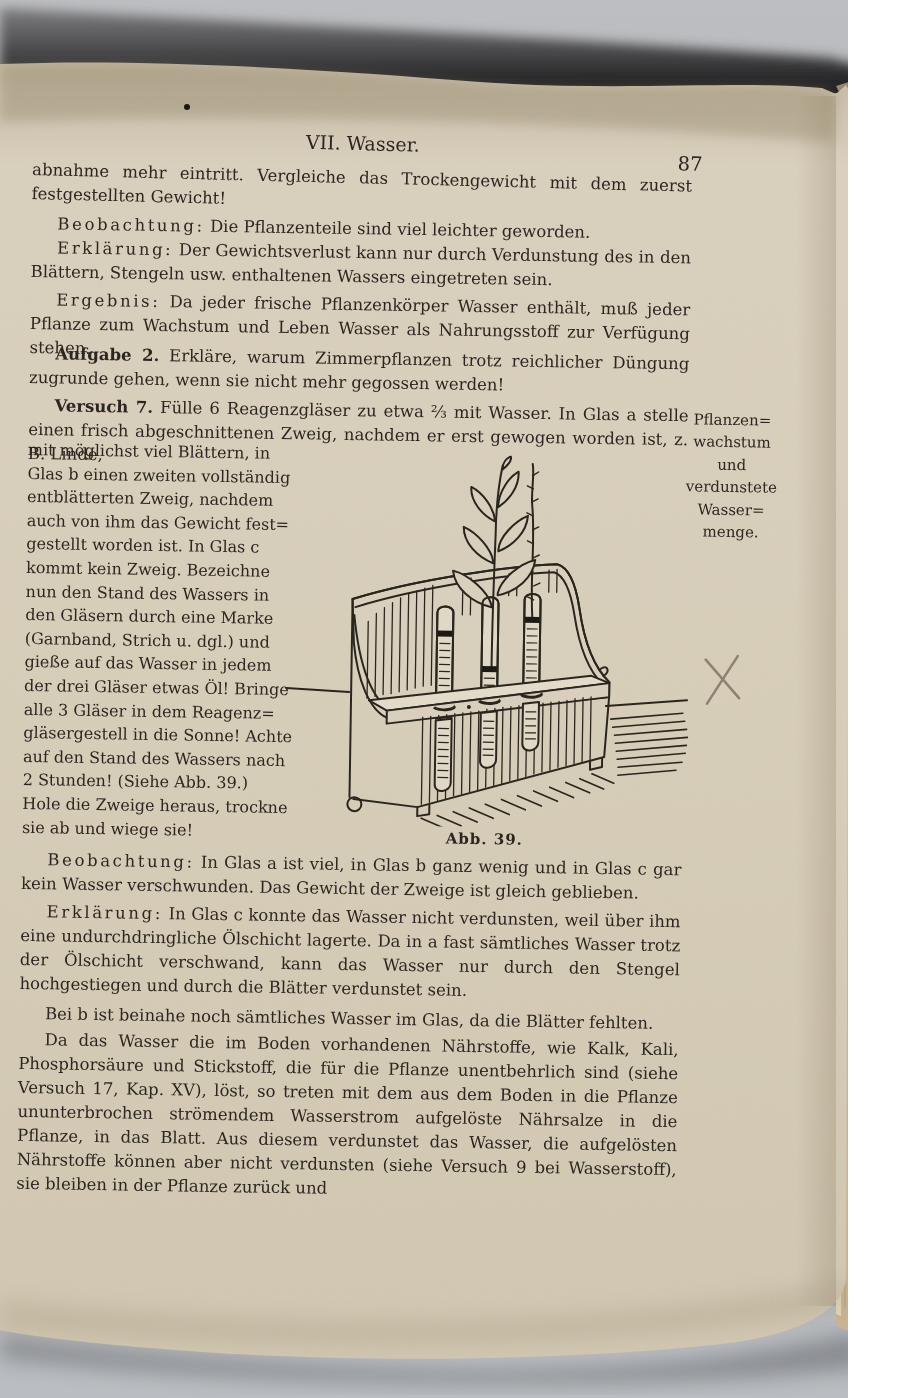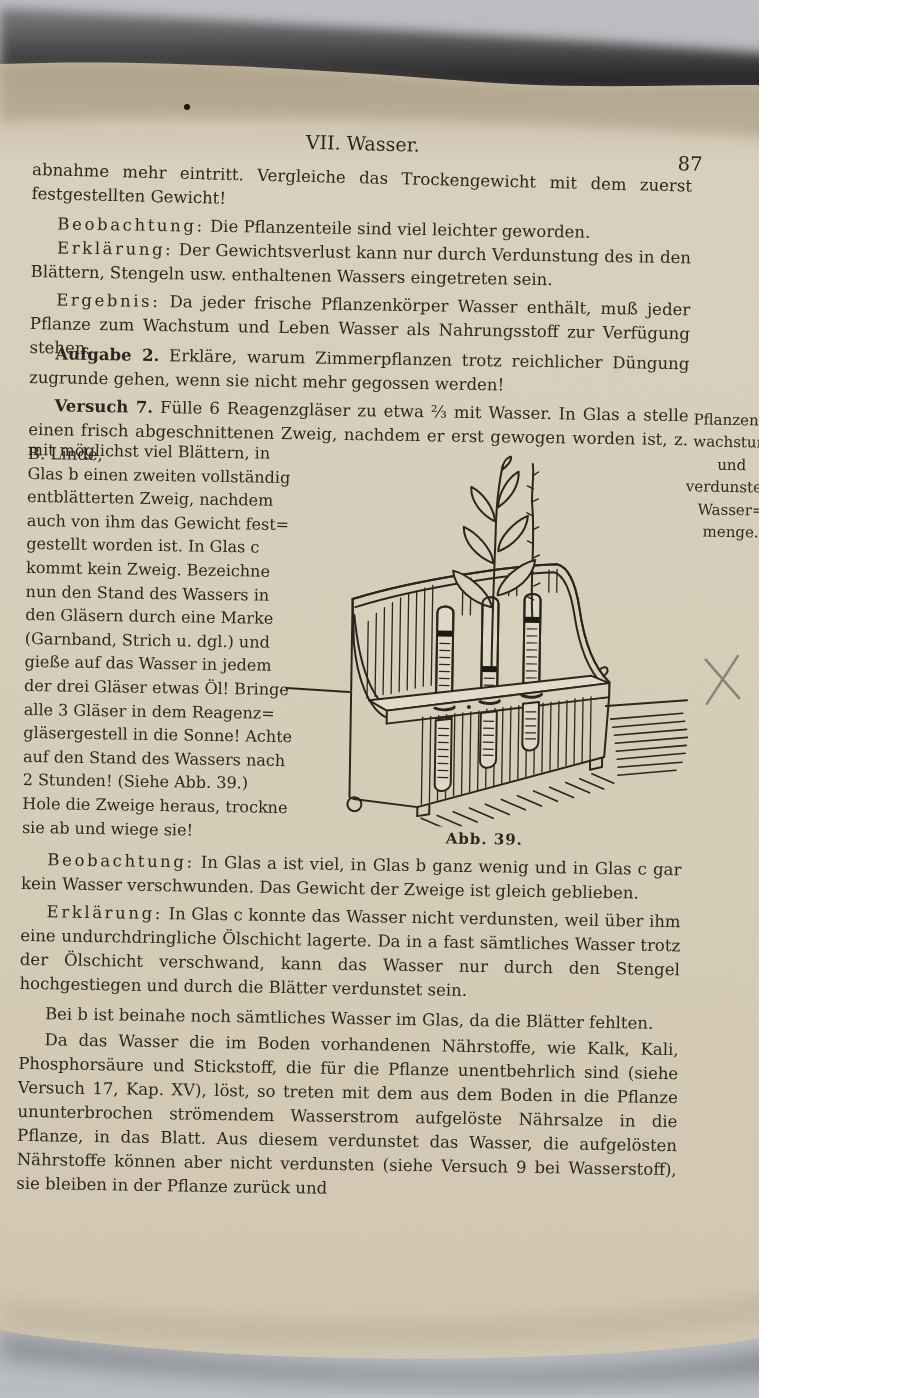--- a/index.html
+++ b/index.html
@@ -1,16 +1,16 @@
 <!DOCTYPE html>
 <html lang="de"><head>
 <meta charset="utf-8">
 <style>
   html,body{margin:0;padding:0;}
-  .scene{position:relative;width:759px;height:1398px;overflow:hidden;
+  .scene{position:relative;width:848px;height:1398px;overflow:hidden;
          background:linear-gradient(180deg,#bdbec1 0%,#b0b1b5 30%,#b2b4b8 70%,#babdc1 100%);
          font-family:"DejaVu Serif","Liberation Serif",serif;}
   svg{display:block;}
   .bg{position:absolute;left:0;top:0;}
   .content{position:absolute;left:33px;top:125px;width:830px;height:1240px;
            transform:rotate(0.9deg);transform-origin:0 0;color:#2c2620;}
   .para{position:absolute;left:0;width:660px;margin:0;font-size:16.5px;line-height:24px;
         text-align:justify;color:#2c2620;}
   .indent{text-indent:26px;}
   .tilt{transform:rotate(0.55deg);transform-origin:0 0;}

